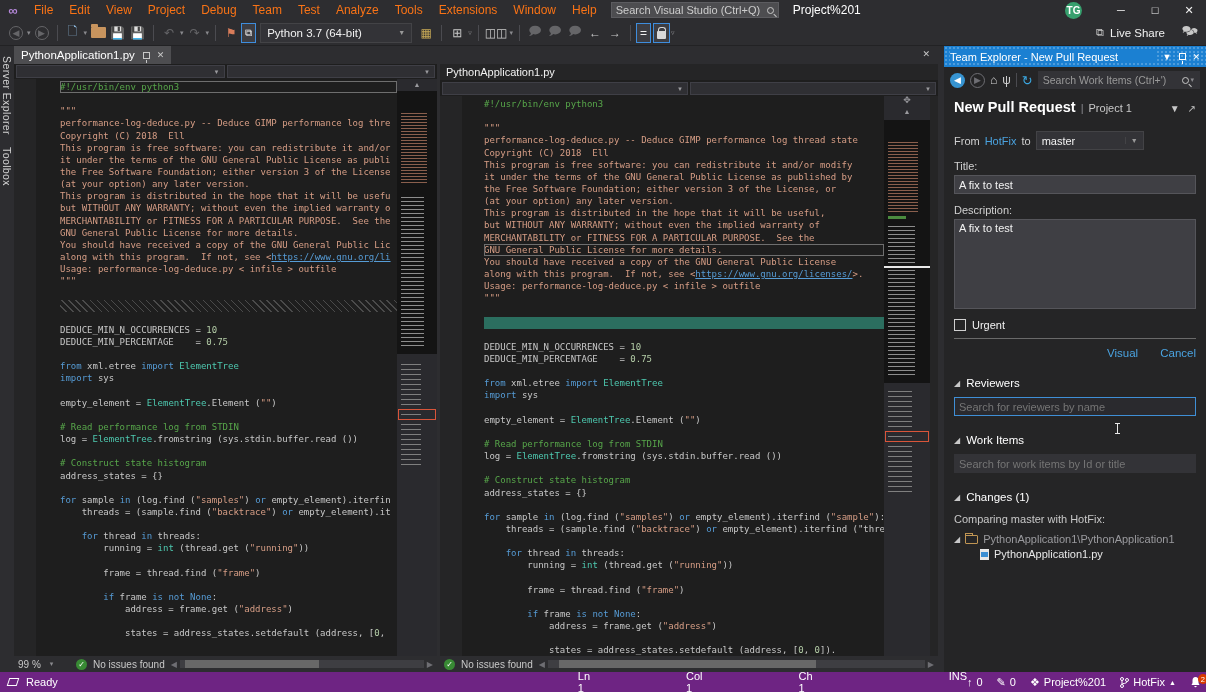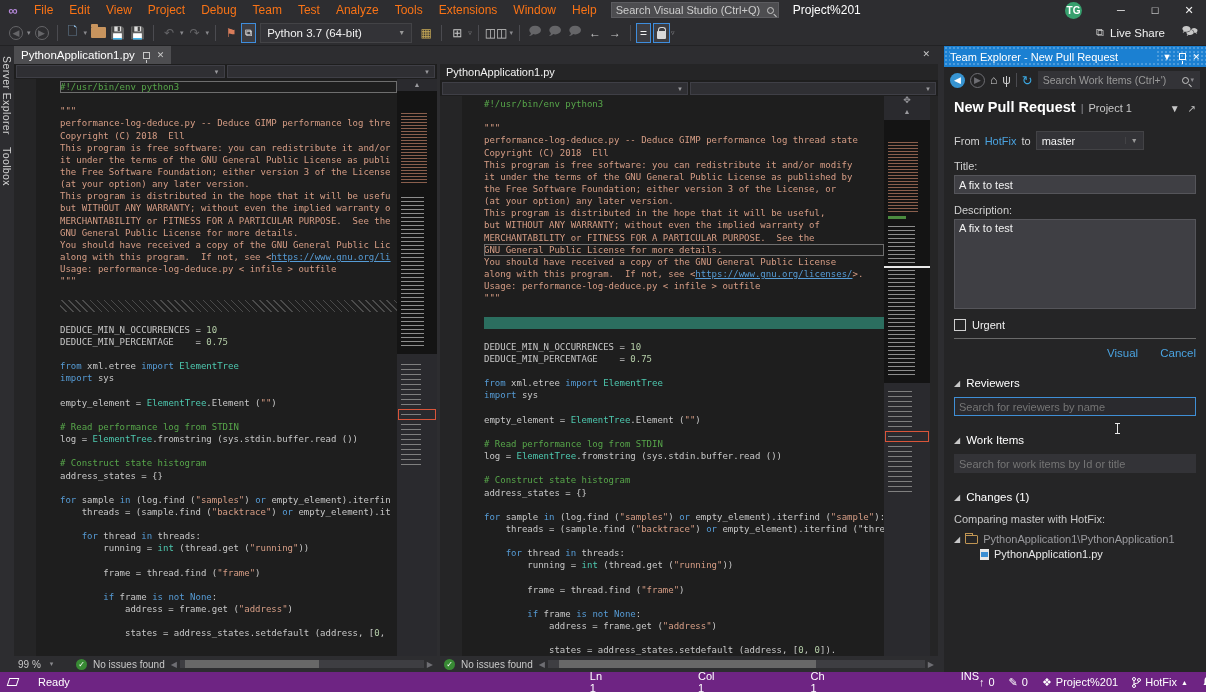--- a/index.html
+++ b/index.html
@@ -181,21 +181,21 @@
   .ibeam { position:absolute; right:88px; top:330px; width:1px; height:11px; background:#e8e8e8; }
   .ibeam:before,.ibeam:after { content:""; position:absolute; left:-2px; width:5px; height:1px; background:#e8e8e8; }
   .ibeam:before { top:0; } .ibeam:after { bottom:0; }
   .tp-tabs { height:20px; display:flex; align-items:center; background:#2d2d30; flex:none;
     padding-left:8px; gap:18px; font-size:11px; }
   .tp-tab { color:#f1f1f1; } .tp-tab.active { color:#3ba7e0; }
 
   
   .statusbar { height:20px; background:#6e2483; display:flex; align-items:center; font-size:11px;
     color:#ffffff; flex:none; padding:0 8px; }
-  .sb-ready { display:flex; align-items:center; gap:20px; }
+  .sb-ready { display:flex; align-items:center; gap:8px; }
   .sb-sq { width:10px; height:8px; border:1px solid #fff; transform:skewX(-18deg); }
   .sb-mid { display:flex;gap:44px; }
   .sb-mid span { display:inline-block; }
   .sb-ln { margin-left:520px; } .sb-col { margin-left:52px; } .sb-ch { margin-left:52px; }
   .sb-ins { margin-left:92px; }
   .sb-right { margin-left:auto; display:flex; align-items:center; gap:14px; }
   .sb-item { display:flex; align-items:center; gap:4px; }
   .bell { position:relative; }
   .badge { position:absolute; right:-7px; top:-2px; min-width:10px; height:10px; background:#d83b01;
     border-radius:50%; color:#fff; font-size:7.5px; display:flex; align-items:center;

